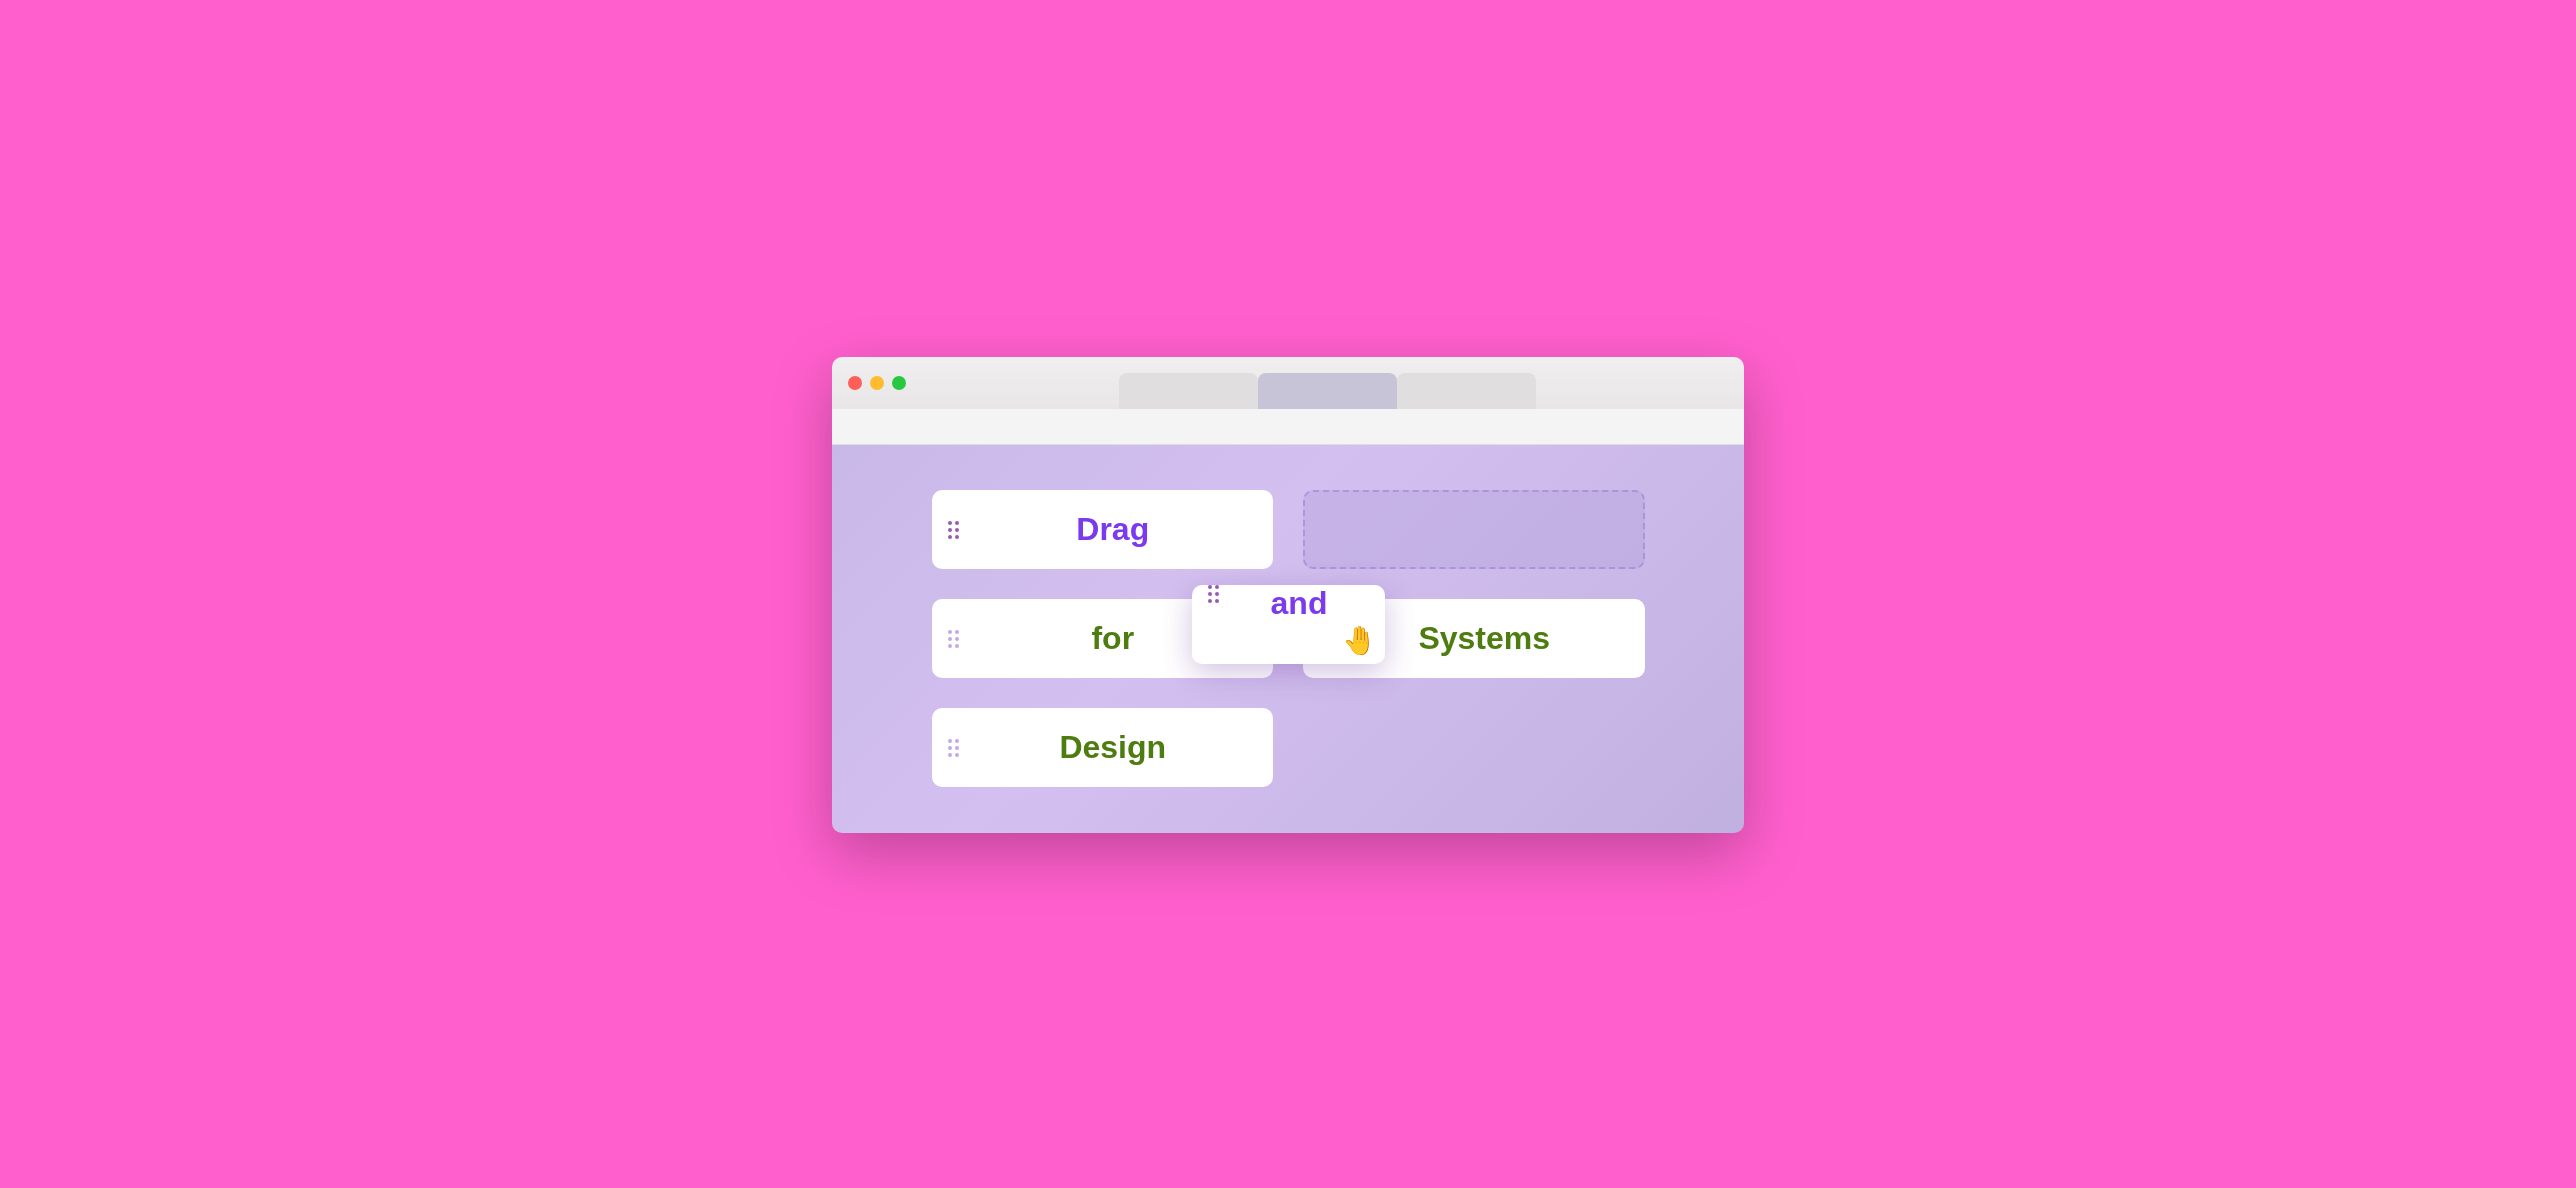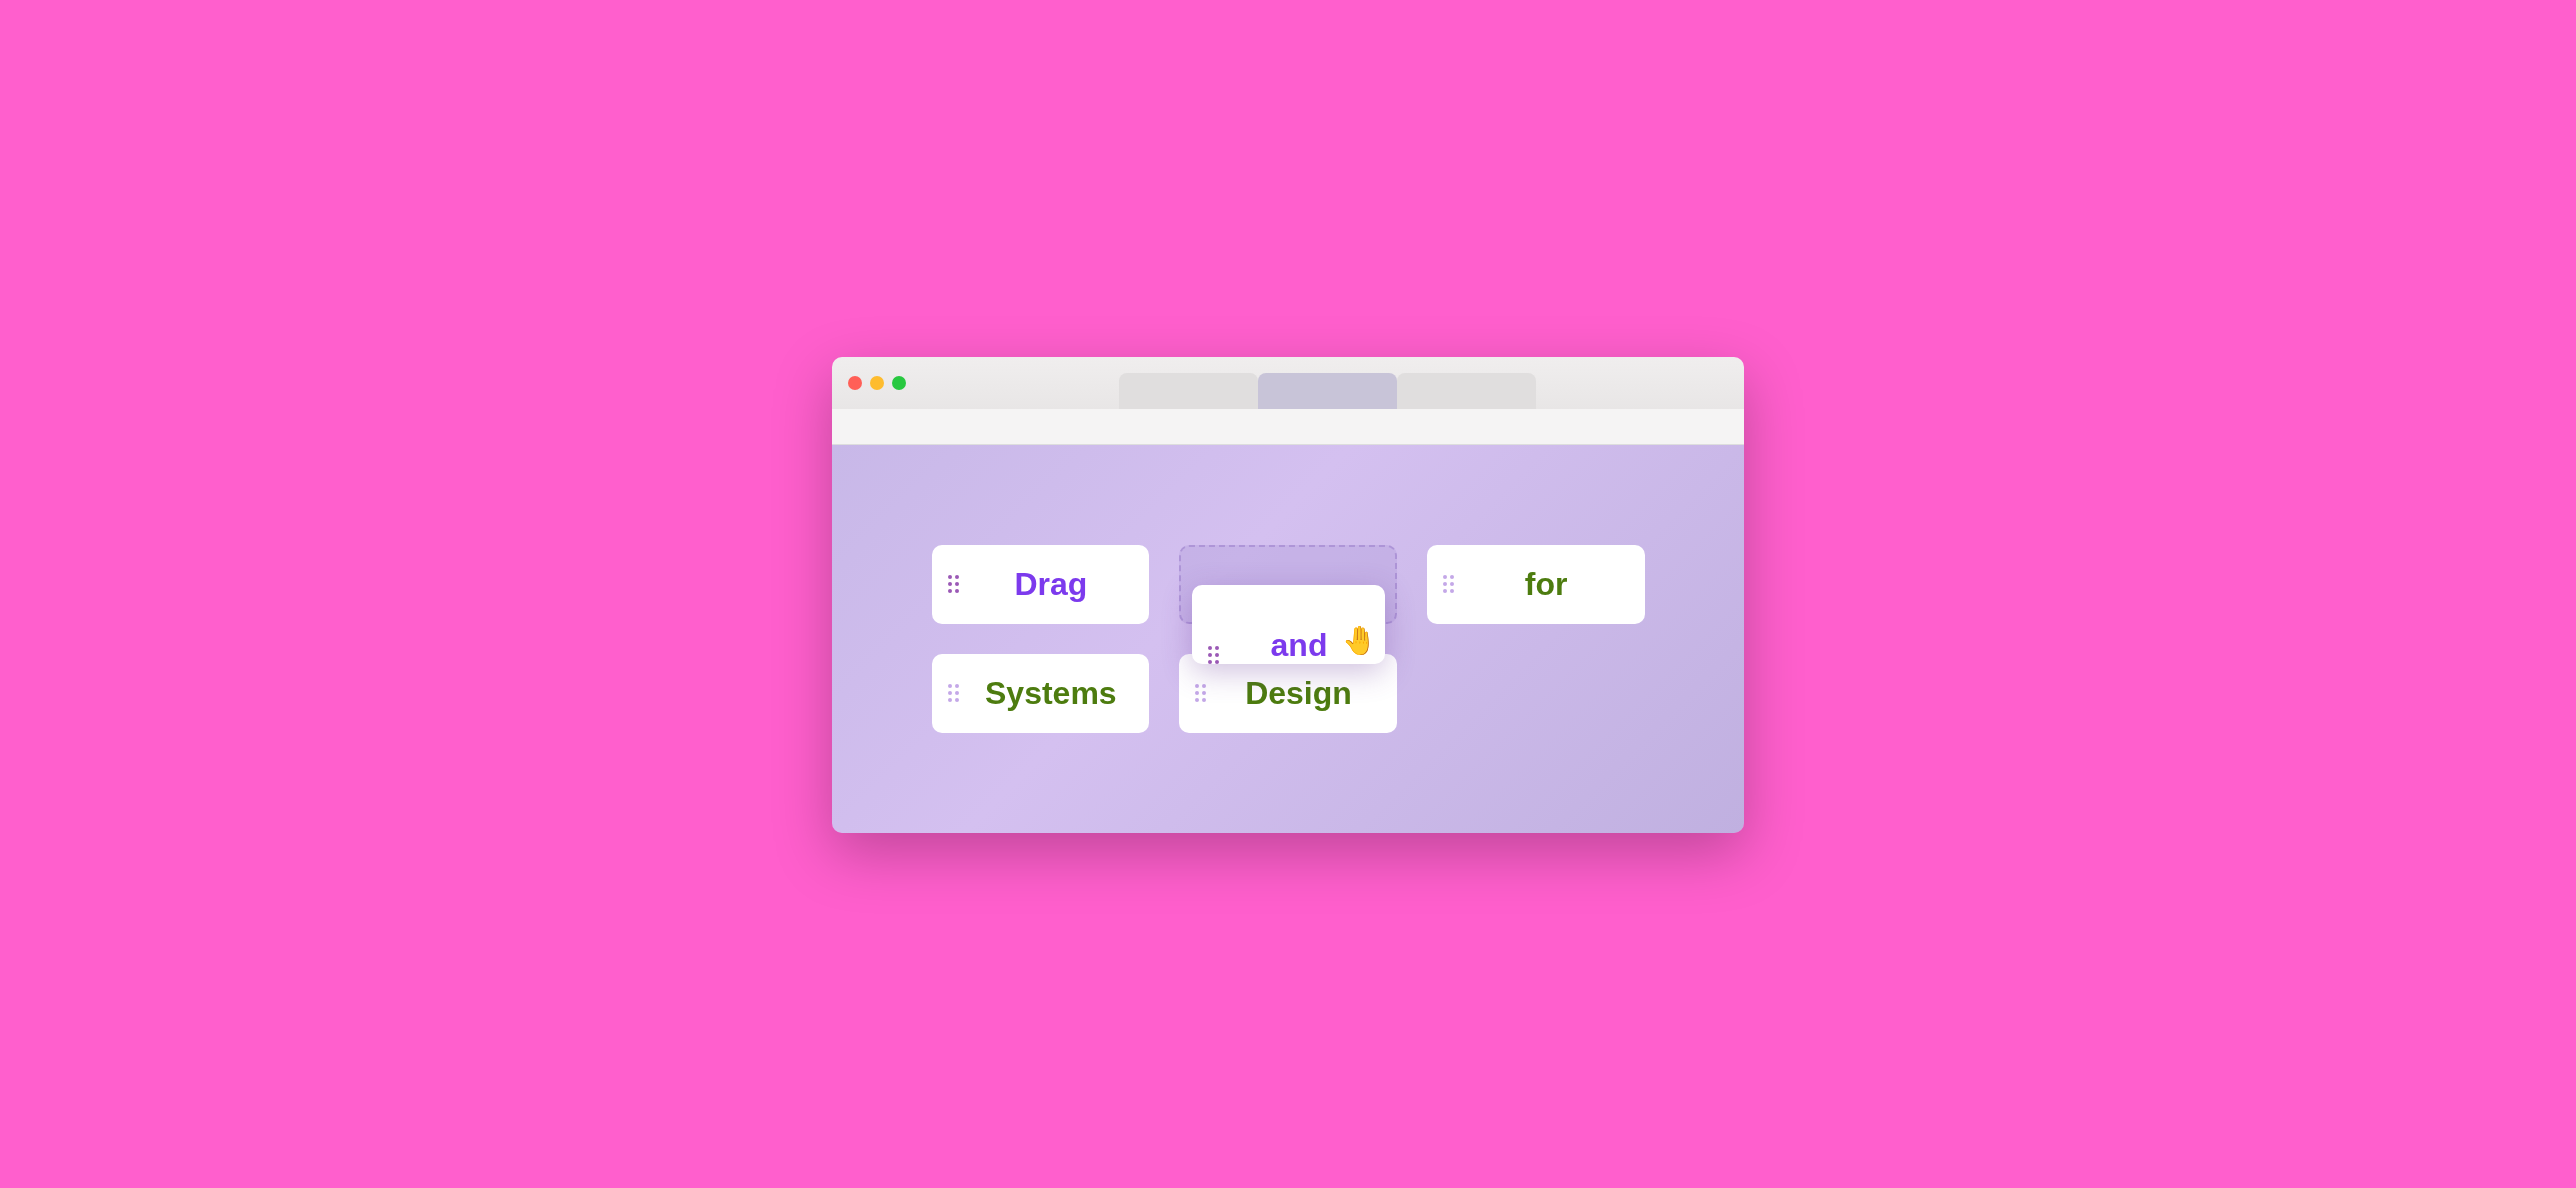--- a/index.html
+++ b/index.html
@@ -97,21 +97,21 @@
       background: linear-gradient(135deg, #c8b8e8 0%, #d4c0f0 40%, #c0b0e0 100%);
       display: flex;
       align-items: center;
       justify-content: center;
       position: relative;
       padding: 30px 40px;
     }
 
     .cards-grid {
       display: grid;
-      grid-template-columns: repeat(3, 1fr);
+      grid-template-columns: repeat(2, 1fr);
       gap: 30px;
       width: 100%;
       max-width: 713px;
     }
 
     .card {
       background: white;
       border-radius: 10px;
       height: 79px;
       display: flex;
@@ -156,21 +156,21 @@
       height: 79px;
       border: 2px dashed rgba(150, 120, 200, 0.5);
     }
 
     
     .card-dragging {
       background: white;
       border-radius: 10px;
       height: 79px;
       display: flex;
-      align-items: flex-end;
+      align-items: flex-start;
       padding: 0 16px;
       gap: 10px;
       position: absolute;
       box-shadow: 0 8px 30px rgba(100, 50, 150, 0.3);
       z-index: 10;
       width: 193px;
       
       top: calc(50% - 54px);
       left: calc(50% - 96px);
     }

